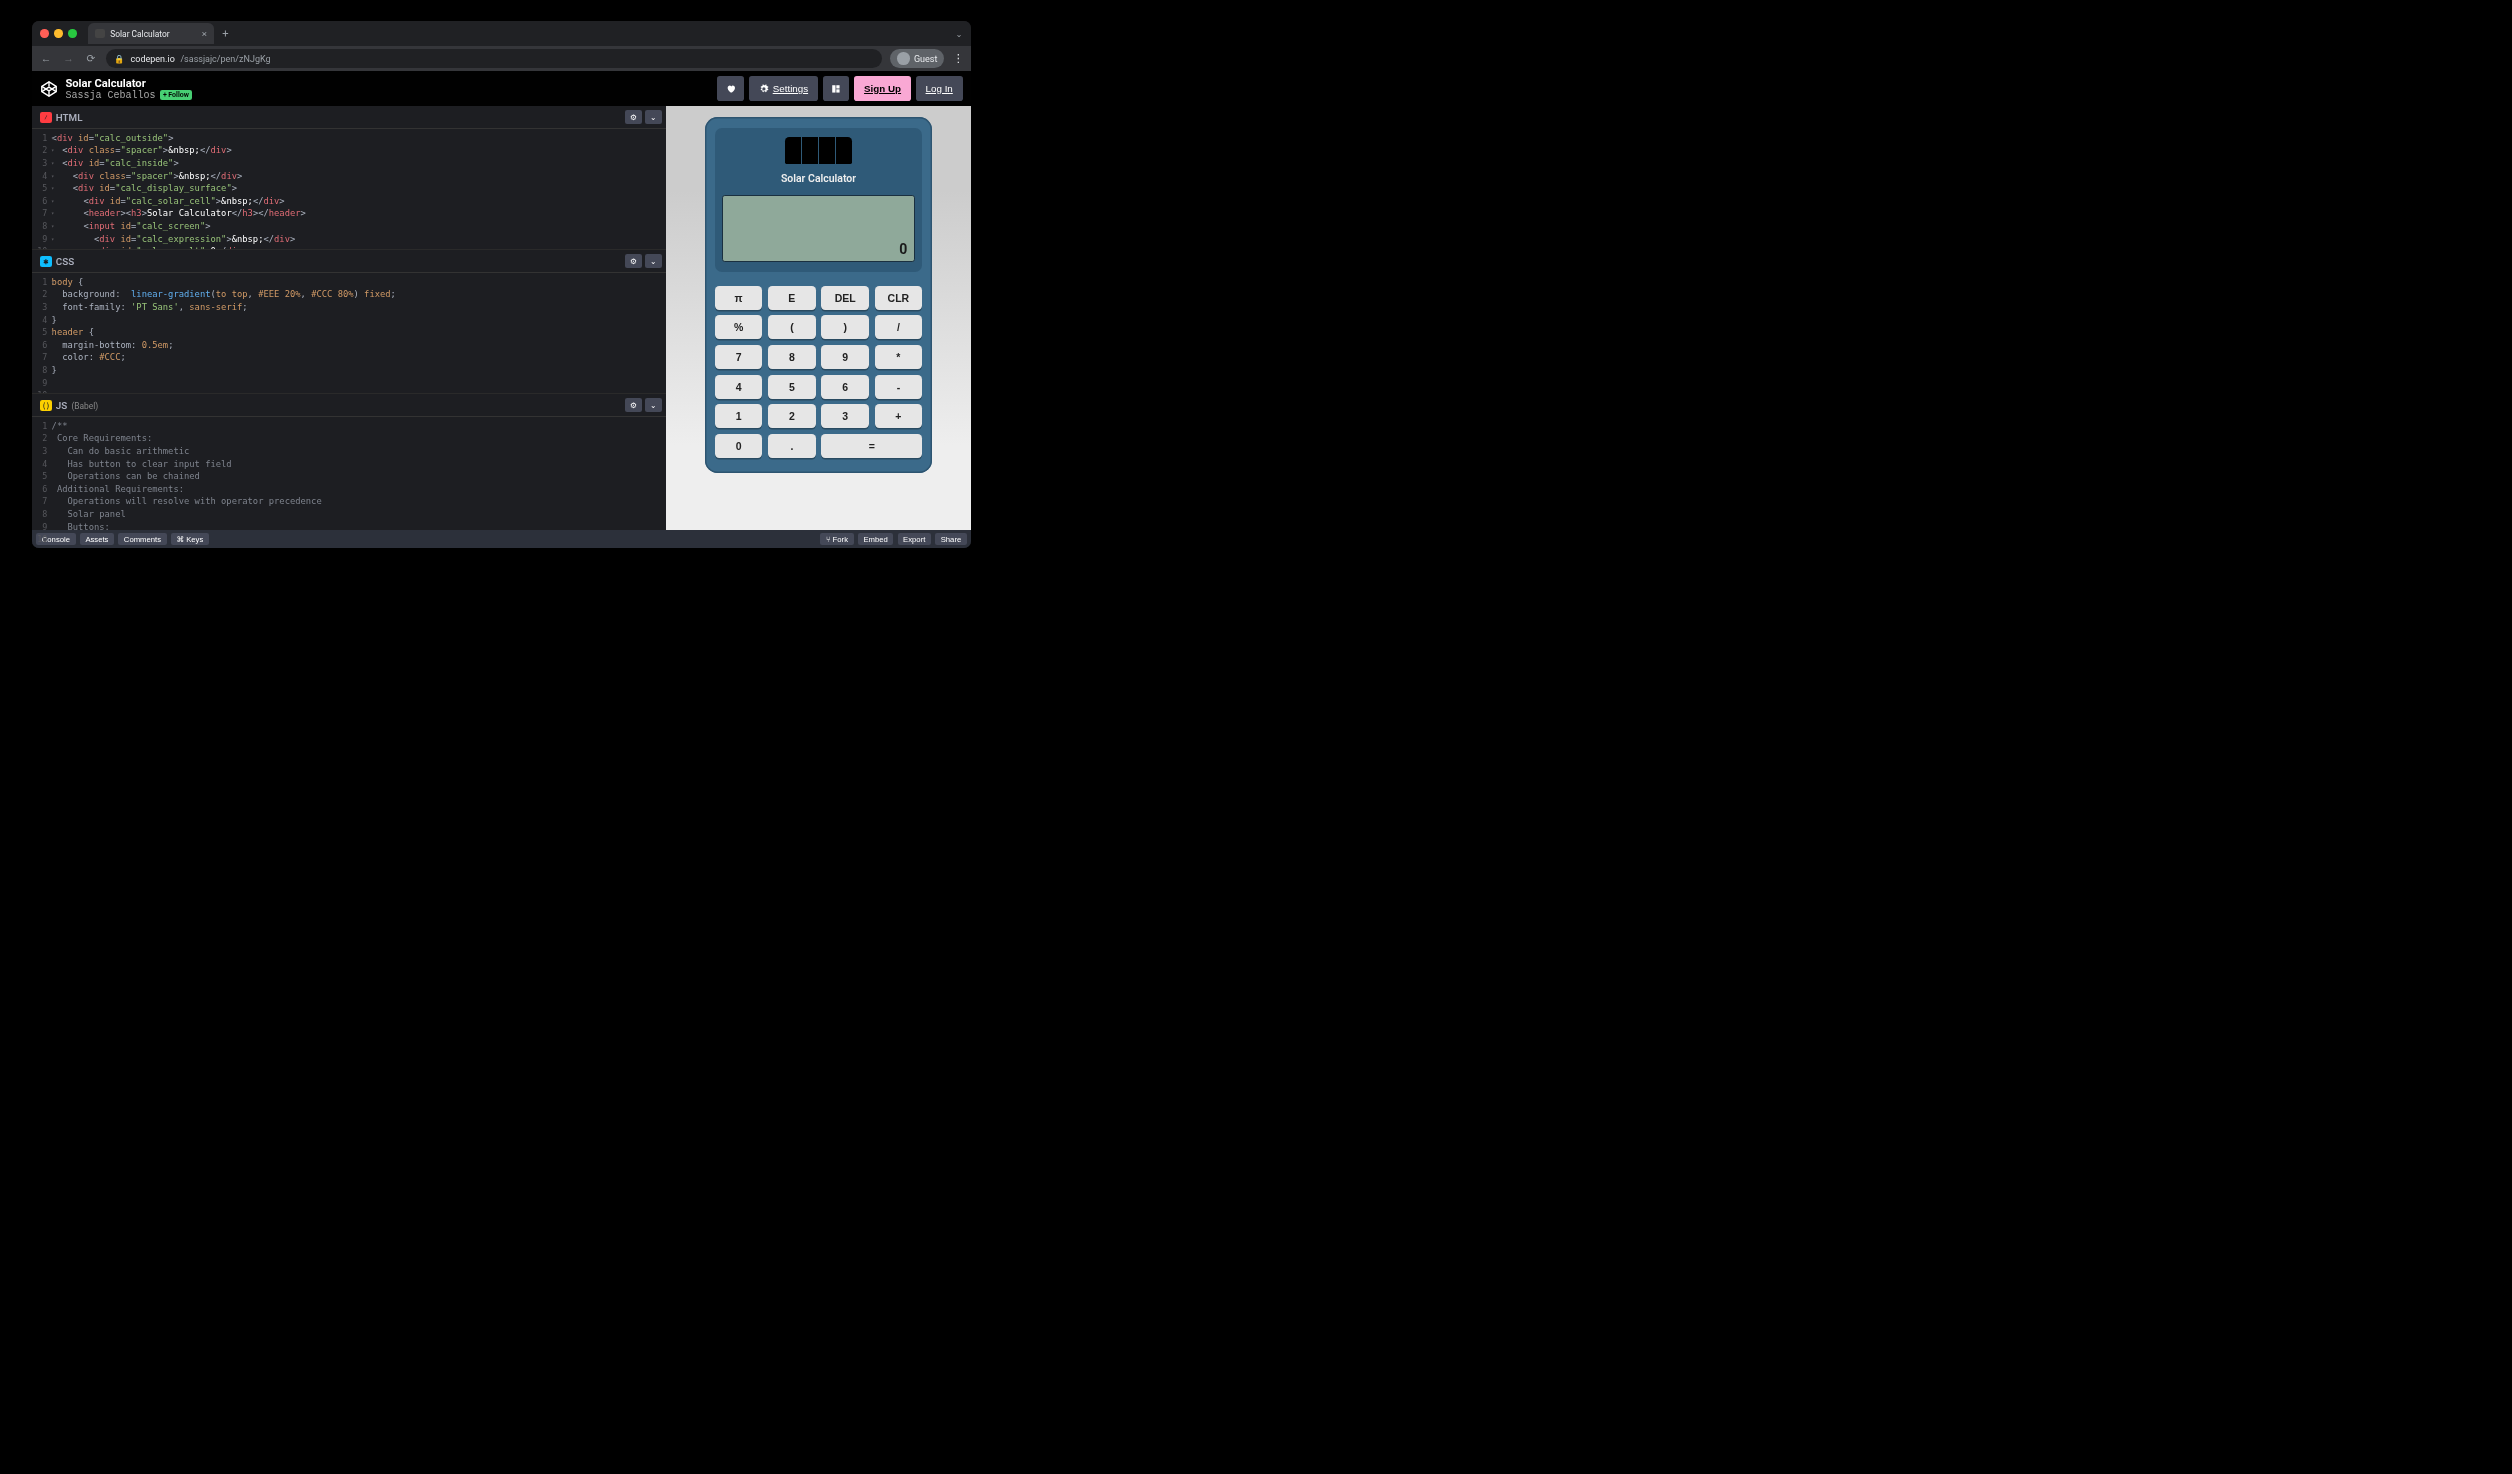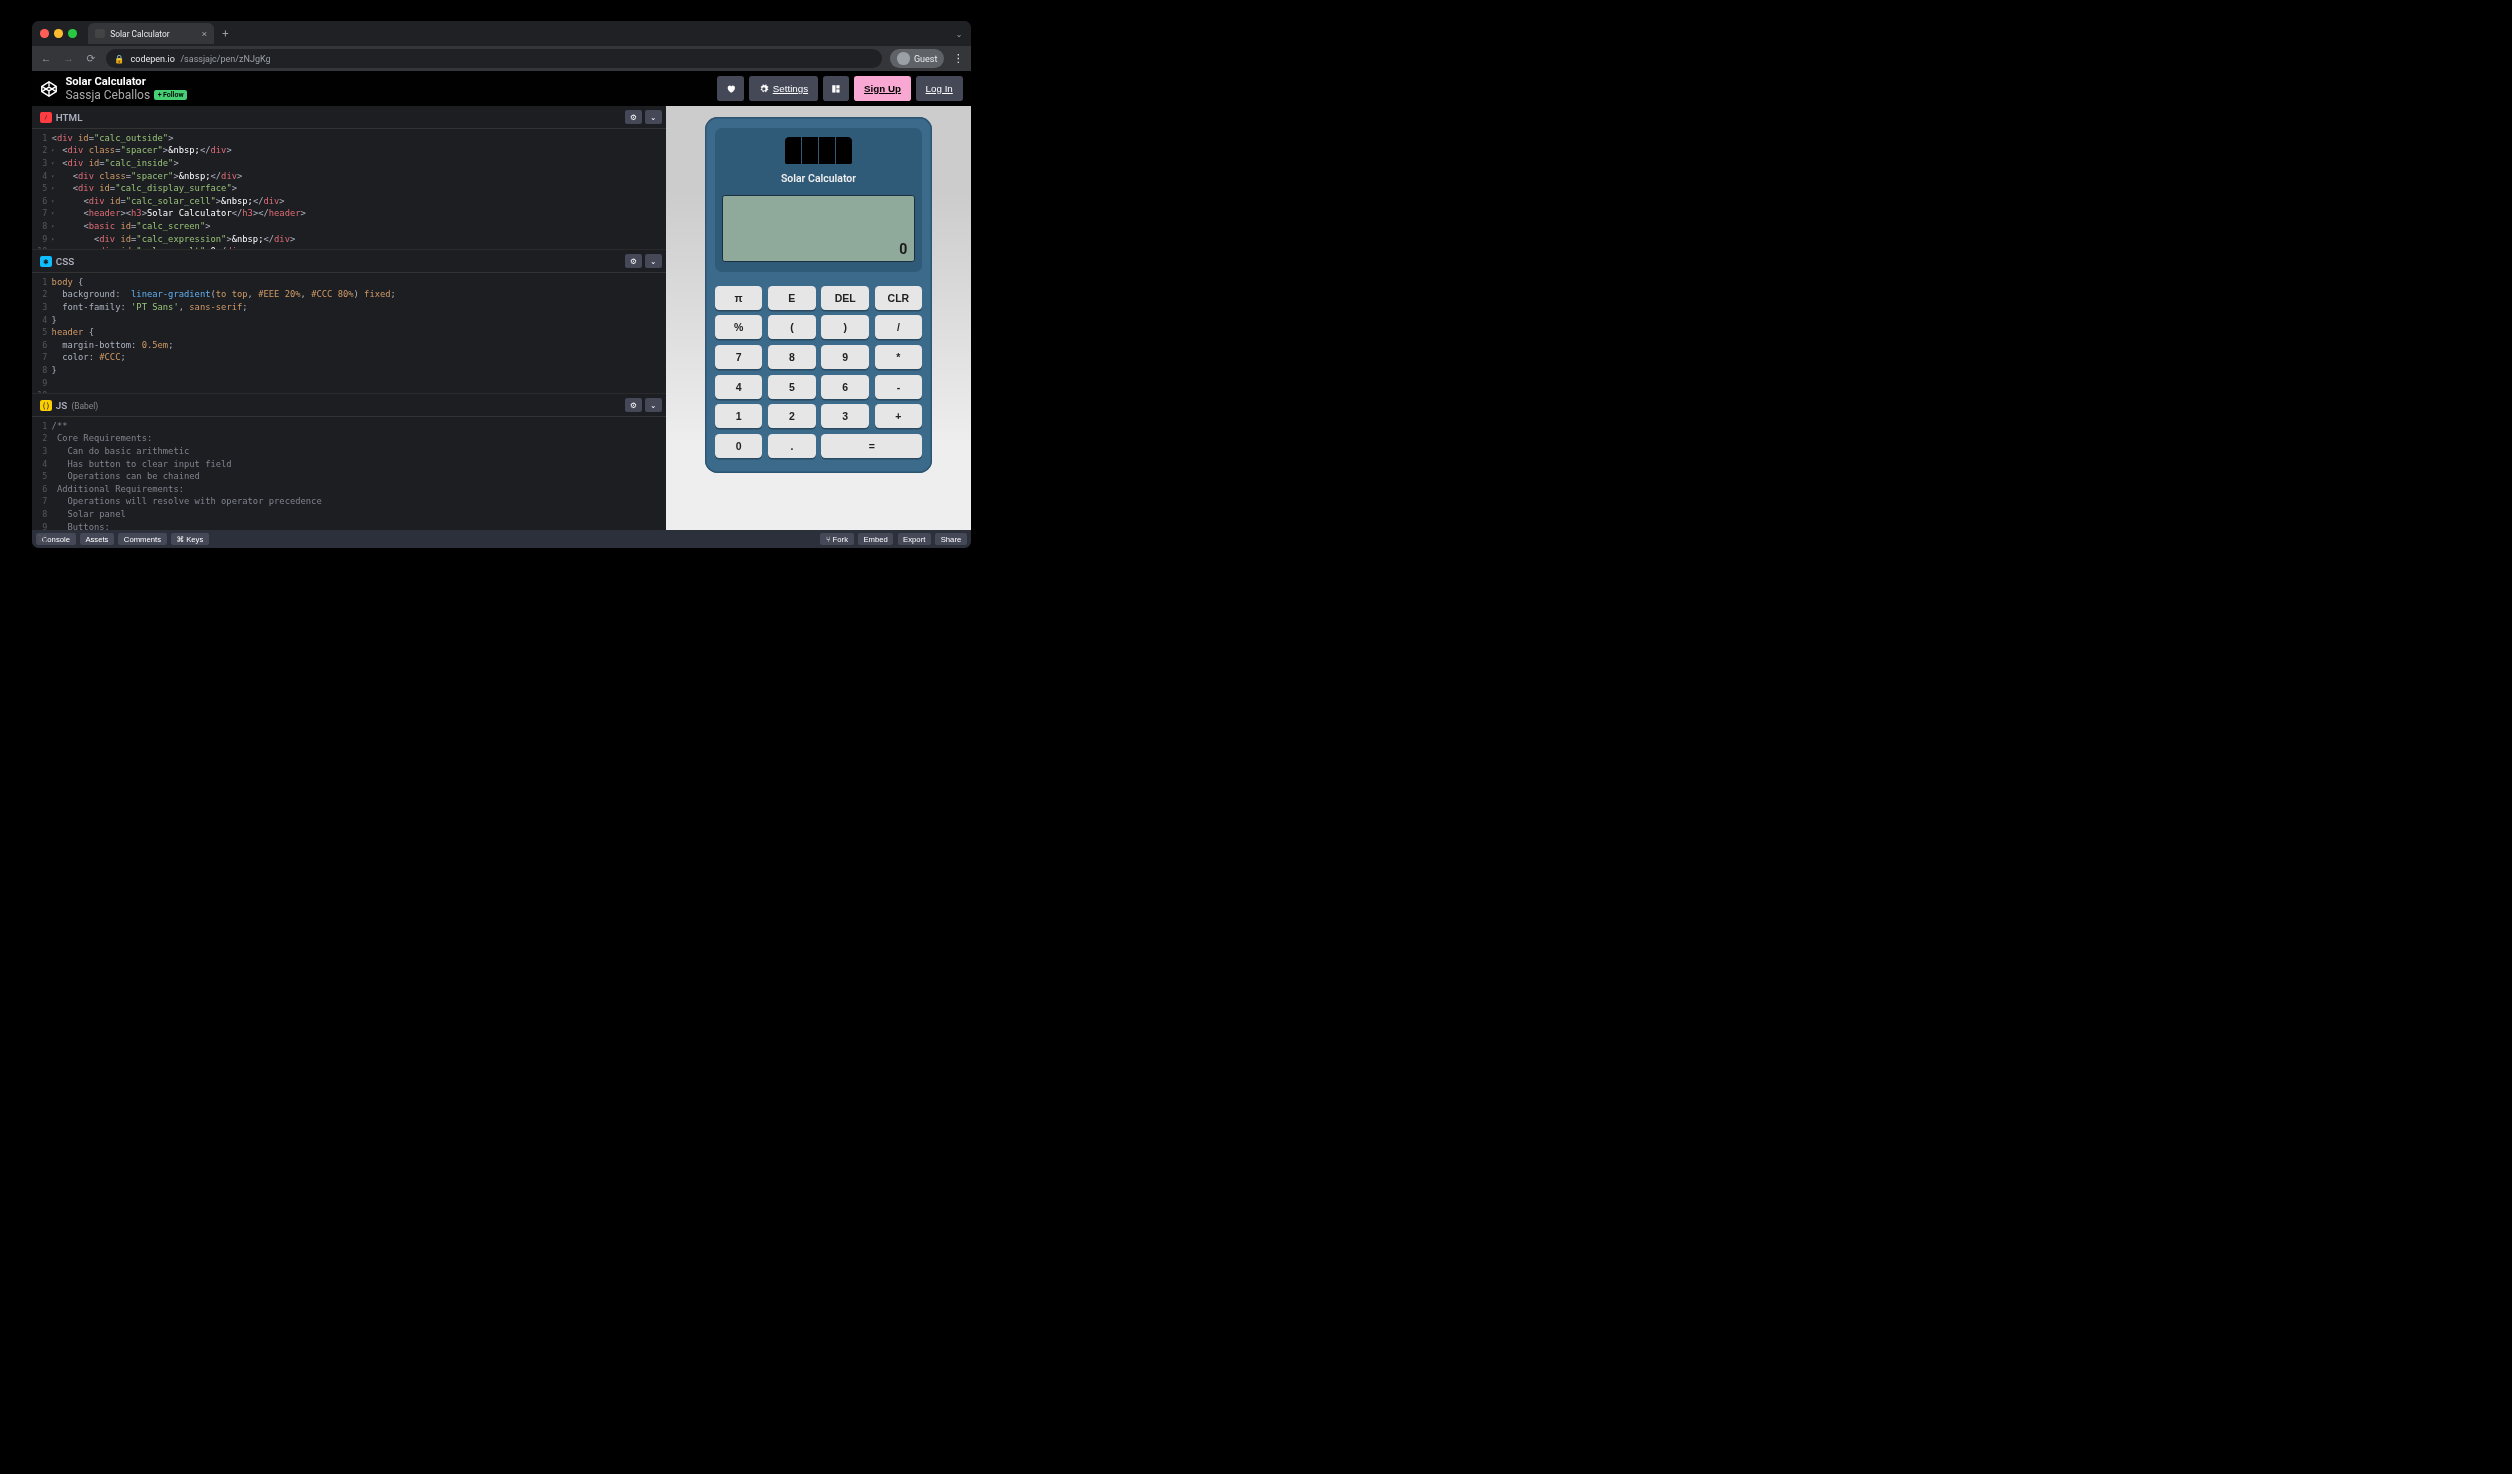--- a/index.html
+++ b/index.html
@@ -74,21 +74,21 @@
 
 .cp-header {
   height: 35px; background: #010101;
   display: flex; align-items: center; padding: 0 8.4px; gap: 7px;
 }
 .cp-logo { width: 18px; height: 18px; }
 .cp-logo svg { width: 100%; height: 100%; }
 .cp-titleblock { display: flex; flex-direction: column; }
 .cp-title { color: #fff; font-weight: 700; font-size: 11.2px; }
 .cp-sub { display: flex; align-items: center; gap: 4.2px; }
-.cp-author { color: #aaa; font-size: 12px; }
+.cp-author { color: #aaa; font-size: 10px; font-family: Liberation Mono, monospace; }
 .cp-follow {
   background: #47cf73; color: #000; font-size: 7px;
   padding: 0.7px 3.5px; border-radius: 2.1px; font-weight: 600;
   display: inline-flex; align-items: center; gap: 1.4px;
 }
 .cp-actions { margin-left: auto; display: flex; gap: 4.9px; }
 .cp-btn {
   background: #444857; color: #fff; border: none;
   padding: 0 9.8px; height: 25px; border-radius: 2.8px;
   font-size: 9.8px; display: inline-flex; align-items: center; gap: 4.2px; text-decoration: underline;
@@ -315,21 +315,21 @@
               <span class="ln fold">9</span>
               <span class="ln fold">10</span>
             </div>
           <div class="code"><span class="t-punc">&lt;</span><span class="t-tag">div</span> <span class="t-attr">id</span><span class="t-eq">=</span><span class="t-str">"calc_outside"</span><span class="t-punc">&gt;</span>
   <span class="t-punc">&lt;</span><span class="t-tag">div</span> <span class="t-attr">class</span><span class="t-eq">=</span><span class="t-str">"spacer"</span><span class="t-punc">&gt;</span><span class="t-text">&amp;nbsp;</span><span class="t-punc">&lt;/</span><span class="t-tag">div</span><span class="t-punc">&gt;</span>
   <span class="t-punc">&lt;</span><span class="t-tag">div</span> <span class="t-attr">id</span><span class="t-eq">=</span><span class="t-str">"calc_inside"</span><span class="t-punc">&gt;</span>
     <span class="t-punc">&lt;</span><span class="t-tag">div</span> <span class="t-attr">class</span><span class="t-eq">=</span><span class="t-str">"spacer"</span><span class="t-punc">&gt;</span><span class="t-text">&amp;nbsp;</span><span class="t-punc">&lt;/</span><span class="t-tag">div</span><span class="t-punc">&gt;</span>
     <span class="t-punc">&lt;</span><span class="t-tag">div</span> <span class="t-attr">id</span><span class="t-eq">=</span><span class="t-str">"calc_display_surface"</span><span class="t-punc">&gt;</span>
       <span class="t-punc">&lt;</span><span class="t-tag">div</span> <span class="t-attr">id</span><span class="t-eq">=</span><span class="t-str">"calc_solar_cell"</span><span class="t-punc">&gt;</span><span class="t-text">&amp;nbsp;</span><span class="t-punc">&lt;/</span><span class="t-tag">div</span><span class="t-punc">&gt;</span>
       <span class="t-punc">&lt;</span><span class="t-tag">header</span><span class="t-punc">&gt;&lt;</span><span class="t-tag">h3</span><span class="t-punc">&gt;</span><span class="t-text">Solar Calculator</span><span class="t-punc">&lt;/</span><span class="t-tag">h3</span><span class="t-punc">&gt;&lt;/</span><span class="t-tag">header</span><span class="t-punc">&gt;</span>
-      <span class="t-punc">&lt;</span><span class="t-tag">basic</span> <span class="t-attr">id</span><span class="t-eq">=</span><span class="t-str">"calc_screen"</span><span class="t-punc">&gt;</span>
+      <span class="t-punc">&lt;</span><span class="t-tag">input</span> <span class="t-attr">id</span><span class="t-eq">=</span><span class="t-str">"calc_screen"</span><span class="t-punc">&gt;</span>
         <span class="t-punc">&lt;</span><span class="t-tag">div</span> <span class="t-attr">id</span><span class="t-eq">=</span><span class="t-str">"calc_expression"</span><span class="t-punc">&gt;</span><span class="t-text">&amp;nbsp;</span><span class="t-punc">&lt;/</span><span class="t-tag">div</span><span class="t-punc">&gt;</span>
         <span class="t-punc">&lt;</span><span class="t-tag">div</span> <span class="t-attr">id</span><span class="t-eq">=</span><span class="t-str">"calc_result"</span><span class="t-punc">&gt;</span><span class="t-text">0</span><span class="t-punc">&lt;/</span><span class="t-tag">div</span><span class="t-punc">&gt;</span></div>
         </div>
       </div>
 
       <div class="pane css-pane">
         <div class="pane-head">
           <span class="pane-label">
             <span class="badge css">✱</span>
             <span>CSS</span>

